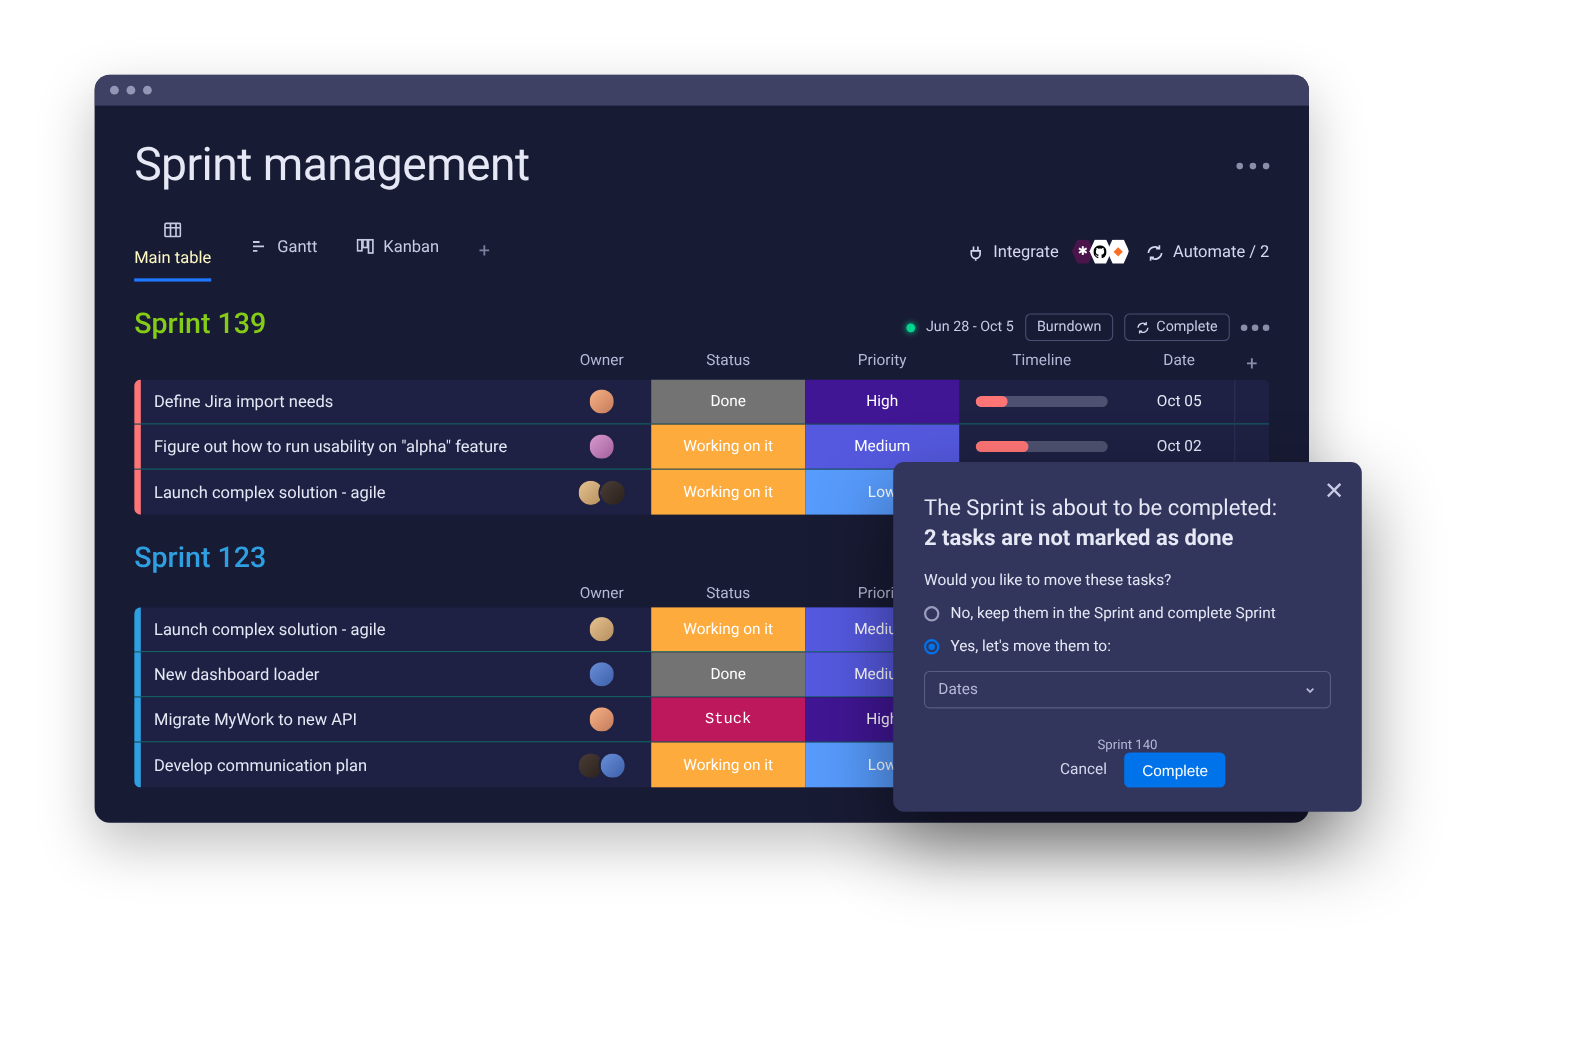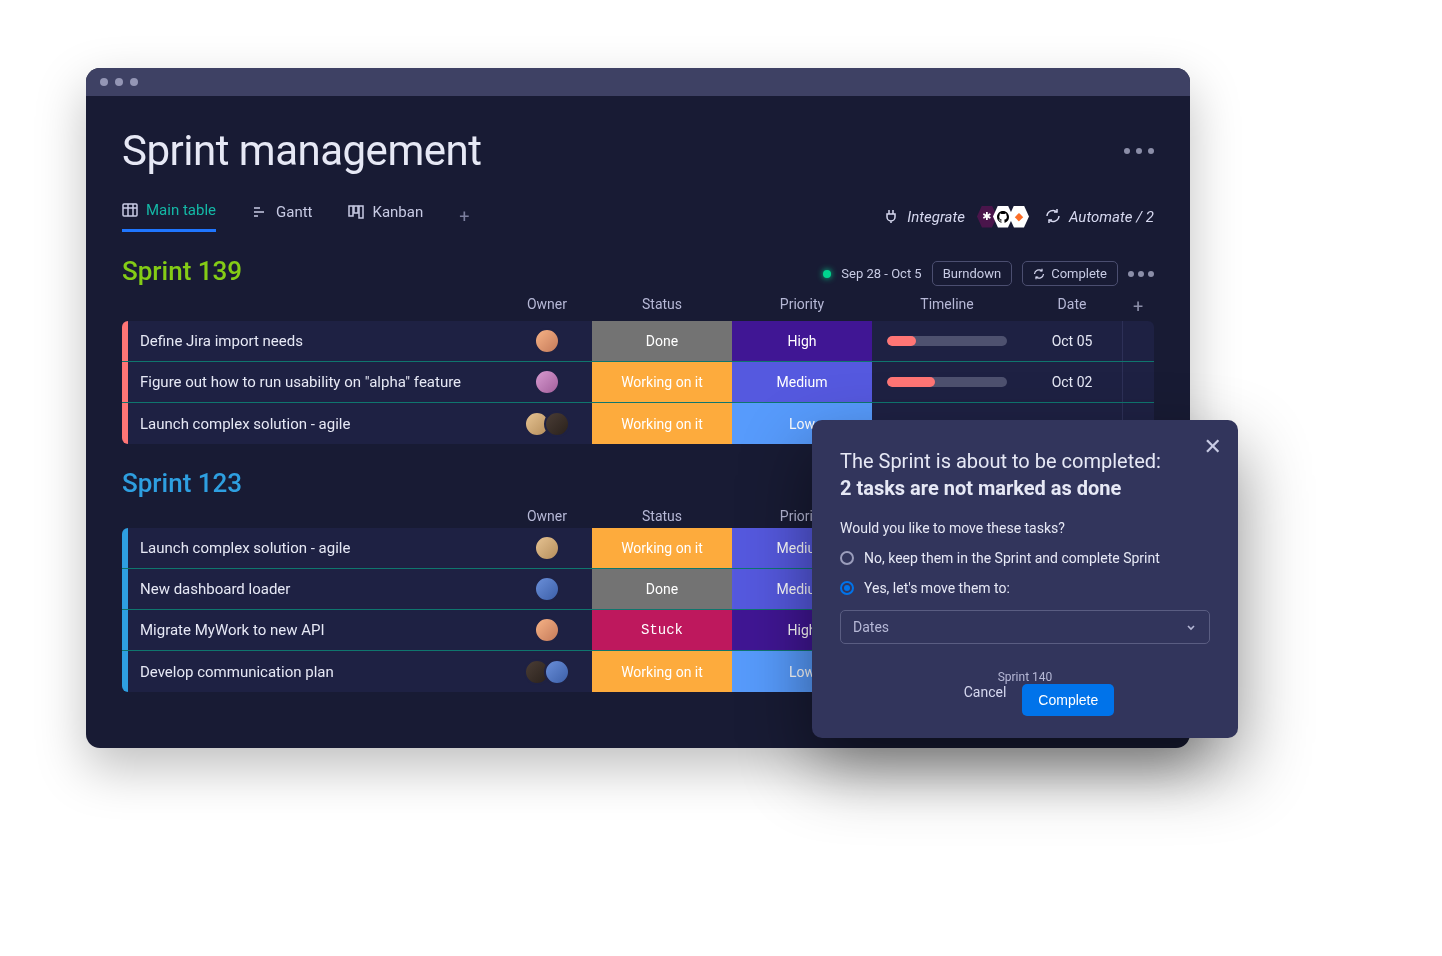--- a/index.html
+++ b/index.html
@@ -28,25 +28,25 @@
   .page-title { font-size: 42px; font-weight: 400; letter-spacing: -0.5px; }
   .more-dots { display: flex; gap: 6px; }
   .more-dots span { width: 6px; height: 6px; border-radius: 50%; background: #8b8ea8; }
 
   .tabs-row {
     display: flex; align-items: center; justify-content: space-between;
     margin-top: 26px; font-size: 15px;
   }
   .tabs { display: flex; align-items: center; gap: 36px; }
   .tab { display: flex; align-items: center; gap: 8px; color: #c8cbe4; padding-bottom: 10px; cursor: pointer; }
-  .tab.active { color: #14b8a6; border-bottom: 3px solid #1F76FF; }
+  .tab.active { color: #fef9c3; border-bottom: 3px solid #1F76FF; flex-direction: column; }
   .tab-icon { width: 16px; height: 16px; display: inline-flex; }
   .plus-tab { color: #7c7f9e; font-size: 18px; }
   .right-tools { display: flex; align-items: center; gap: 16px; }
-  .tool { display: flex; align-items: flex-start; gap: 8px; color: #d6d8ef; cursor: pointer; font-style: italic; }
+  .tool { display: flex; align-items: flex-end; gap: 8px; color: #d6d8ef; cursor: pointer; }
   .hex-group { display: flex; align-items: center; }
   .hex { width: 20px; height: 22px; clip-path: polygon(25% 0,75% 0,100% 50%,75% 100%,25% 100%,0 50%); margin-left: -4px; display:flex;align-items:center;justify-content:center;font-size:11px;}
   .hex.slack { background: #4A154B; color:#fff;}
   .hex.gh { background: #fff; color:#000;}
   .hex.gl { background: #fff; color:#FC6D26;}
 
   
   .sprint-block { margin-top: 24px; }
   .sprint-header-row { display:flex; align-items:flex-end; justify-content:space-between; }
   .sprint-title { font-size: 26px; font-weight: 500; }
@@ -131,21 +131,21 @@
   .radio.checked::after{content:'';position:absolute;inset:2px;border-radius:50%;background:#0073EA;}
   .select-box {
     margin-top:14px;
     border:1px solid #5a5d82; border-radius:5px;
     padding:8px 12px;
     display:flex; justify-content:space-between; align-items:center;
     font-size:14px; color:#b6b8d6; cursor:pointer;
   }
   .dlg-footer { display:flex; align-items:center; justify-content:space-between; margin-top:26px;flex-direction:column;}
   .dlg-hint { font-size:12px; color:#b6b8d6;}
-  .dlg-actions { display:flex; gap:16px; align-items:flex-start;margin-left:28px;}
+  .dlg-actions { display:flex; gap:16px; align-items:center;margin-left:28px;}
   .btn-cancel { color:#d6d8ef; font-size:14px; cursor:pointer;}
   .btn-complete {
     background:#0073EA; color:#fff; font-size:14px; border:none;
     border-radius:5px; padding:8px 16px; cursor:pointer;
   }
 
   svg { display:block; }
 </style>
 </head>
 <body>
@@ -228,21 +228,21 @@
           <span>Automate / 2</span>
         </div>
       </div>
     </div>
 
     <div class="sprint-block">
       <div class="sprint-header-row">
         <div class="sprint-title red">Sprint 139</div>
         <div class="sprint-controls">
           <span class="green-dot"></span>
-          <span>Sep 28 - Oct 5</span>
+          <span>Jun 28 - Oct 5</span>
           <div class="chip">
               <span>Burndown</span>
             </div>
           <div class="chip">
             <span>
                 <svg width="12" height="12" viewBox="0 0 16 16" fill="none" stroke="#d6d8ef" stroke-width="1.6">
                   <path d="M2 8a6 6 0 0 1 10-4M14 8a6 6 0 0 1-10 4"></path>
                   <path d="M12 1v3h-3M4 15v-3h3"></path>
                 </svg>
               </span>

